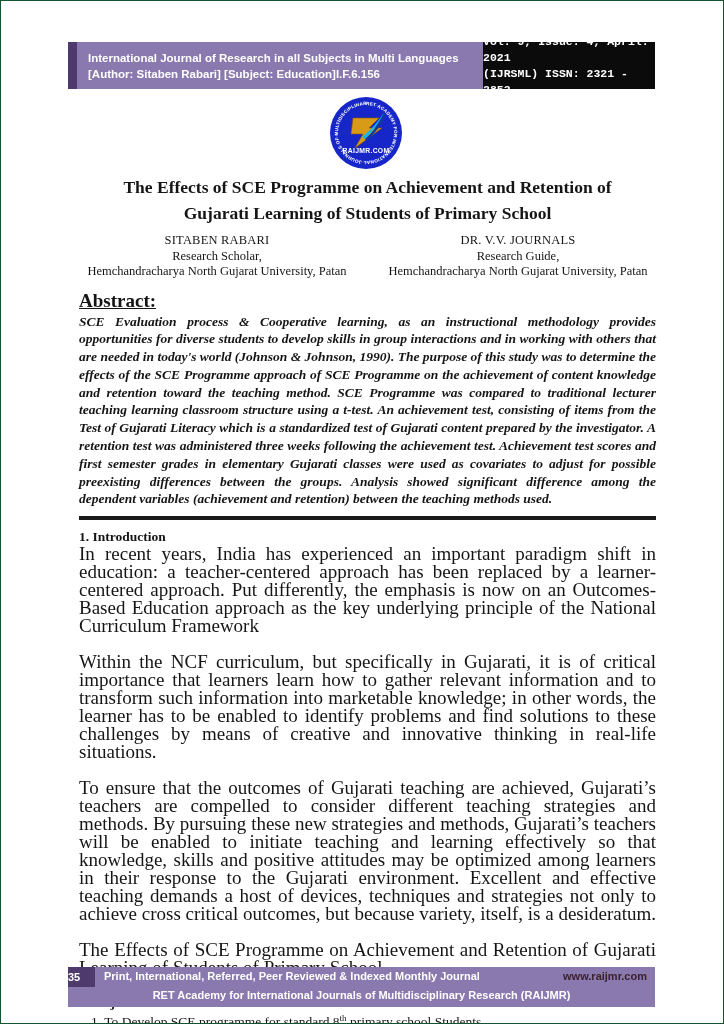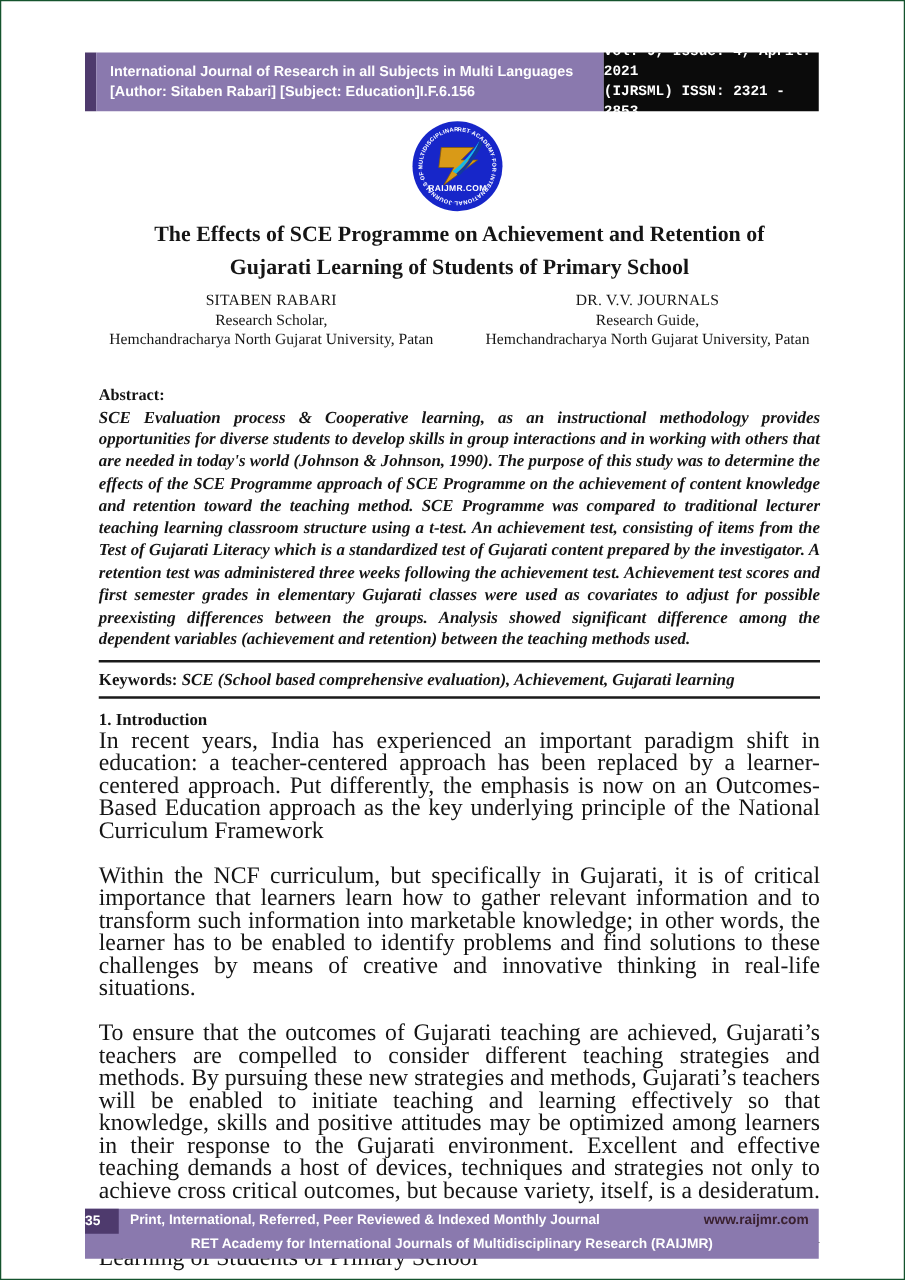--- a/index.html
+++ b/index.html
@@ -35,21 +35,21 @@
   
   .logo{position:absolute;left:328px;top:95px;width:74px;height:74px;}
   
   .content{position:absolute;left:78px;top:173px;width:577px;}
   .paper-title{
     text-align:center;font-weight:bold;font-size:17.5px;line-height:26px;margin:0;
   }
   .authors{display:flex;margin-top:7px;gap:25px;}
   .author{width:50%;text-align:center;font-size:12.5px;line-height:15.5px;}
   .author .name{letter-spacing:.2px;}
-  .abstract-head{font-weight:bold;font-size:13px;margin-top:28px;}
+  .abstract-head{font-weight:bold;font-size:19px;margin-top:10px;text-decoration:underline;}
   .abstract-text{
     font-style:italic;font-weight:600;
     font-size:13.5px;line-height:17.8px;text-align:justify;margin-top:1px;
   }
   .rule{border:0;border-top:2px solid #1a1a1a;margin:0;}
   .rule-top{margin-top:8px;}
   .keywords{font-size:13.5px;line-height:17px;padding:5px 0 5px 0;}
   .keywords .kw-label{font-weight:bold;}
   .keywords .kw-text{font-style:italic;font-weight:600;}
   .sec-head{font-weight:bold;font-size:13.5px;margin:9px 0 0 0;}
@@ -136,24 +136,20 @@
         <div class="name">DR. V.V. JOURNALS</div>
         <div>Research Guide,</div>
         <div>Hemchandracharya North Gujarat University, Patan</div>
       </div>
     </div>
 
     <div class="abstract-head">Abstract:</div>
     <div class="abstract-text">SCE Evaluation process &amp; Cooperative learning, as an instructional methodology provides opportunities for diverse students to develop skills in group interactions and in working with others that are needed in today's world (Johnson &amp; Johnson, 1990). The purpose of this study was to determine the effects of the SCE Programme approach of SCE Programme on the achievement of content knowledge and retention toward the teaching method. SCE Programme was compared to traditional lecturer teaching learning classroom structure using a t-test. An achievement test, consisting of items from the Test of Gujarati Literacy which is a standardized test of Gujarati content prepared by the investigator. A retention test was administered three weeks following the achievement test. Achievement test scores and first semester grades in elementary Gujarati classes were used as covariates to adjust for possible preexisting differences between the groups.  Analysis showed significant difference among the dependent variables (achievement and retention) between the teaching methods used.</div>
 
     <hr class="rule rule-top">
-    <div class="keywords">
-      <span class="kw-label">Keywords:</span>
-      <span class="kw-text">SCE (School based comprehensive evaluation), Achievement, Gujarati learning</span>
-    </div>
     <hr class="rule">
 
     <div class="sec-head">1. Introduction</div>
     <p class="para first">In recent years, India has experienced an important paradigm shift in education: a teacher-centered approach has been replaced by a learner-centered approach. Put differently, the emphasis is now on an Outcomes-Based Education approach as the key underlying principle of the National Curriculum Framework</p>
     <p class="para">Within the NCF curriculum, but specifically in Gujarati, it is of critical importance that learners learn how to gather relevant information and to transform such information into marketable knowledge; in other words, the learner has to be enabled to identify problems and find solutions to these challenges by means of creative and innovative thinking in real-life situations.</p>
     <p class="para">To ensure that the outcomes of Gujarati teaching are achieved, Gujarati’s teachers are compelled to consider different teaching strategies and methods. By pursuing these new strategies and methods, Gujarati’s teachers will be enabled to initiate teaching and learning effectively so that knowledge, skills and positive attitudes may be optimized among learners in their response to the Gujarati environment. Excellent and effective teaching demands a host of devices, techniques and strategies not only to achieve cross critical outcomes, but because variety, itself, is a desideratum.</p>
 
     <p class="para first problem-para">The Effects of SCE Programme on Achievement and Retention of Gujarati Learning of Students of Primary School</p>
 
     <div class="sec-head" style="margin-top:0">4. Objectives</div>

